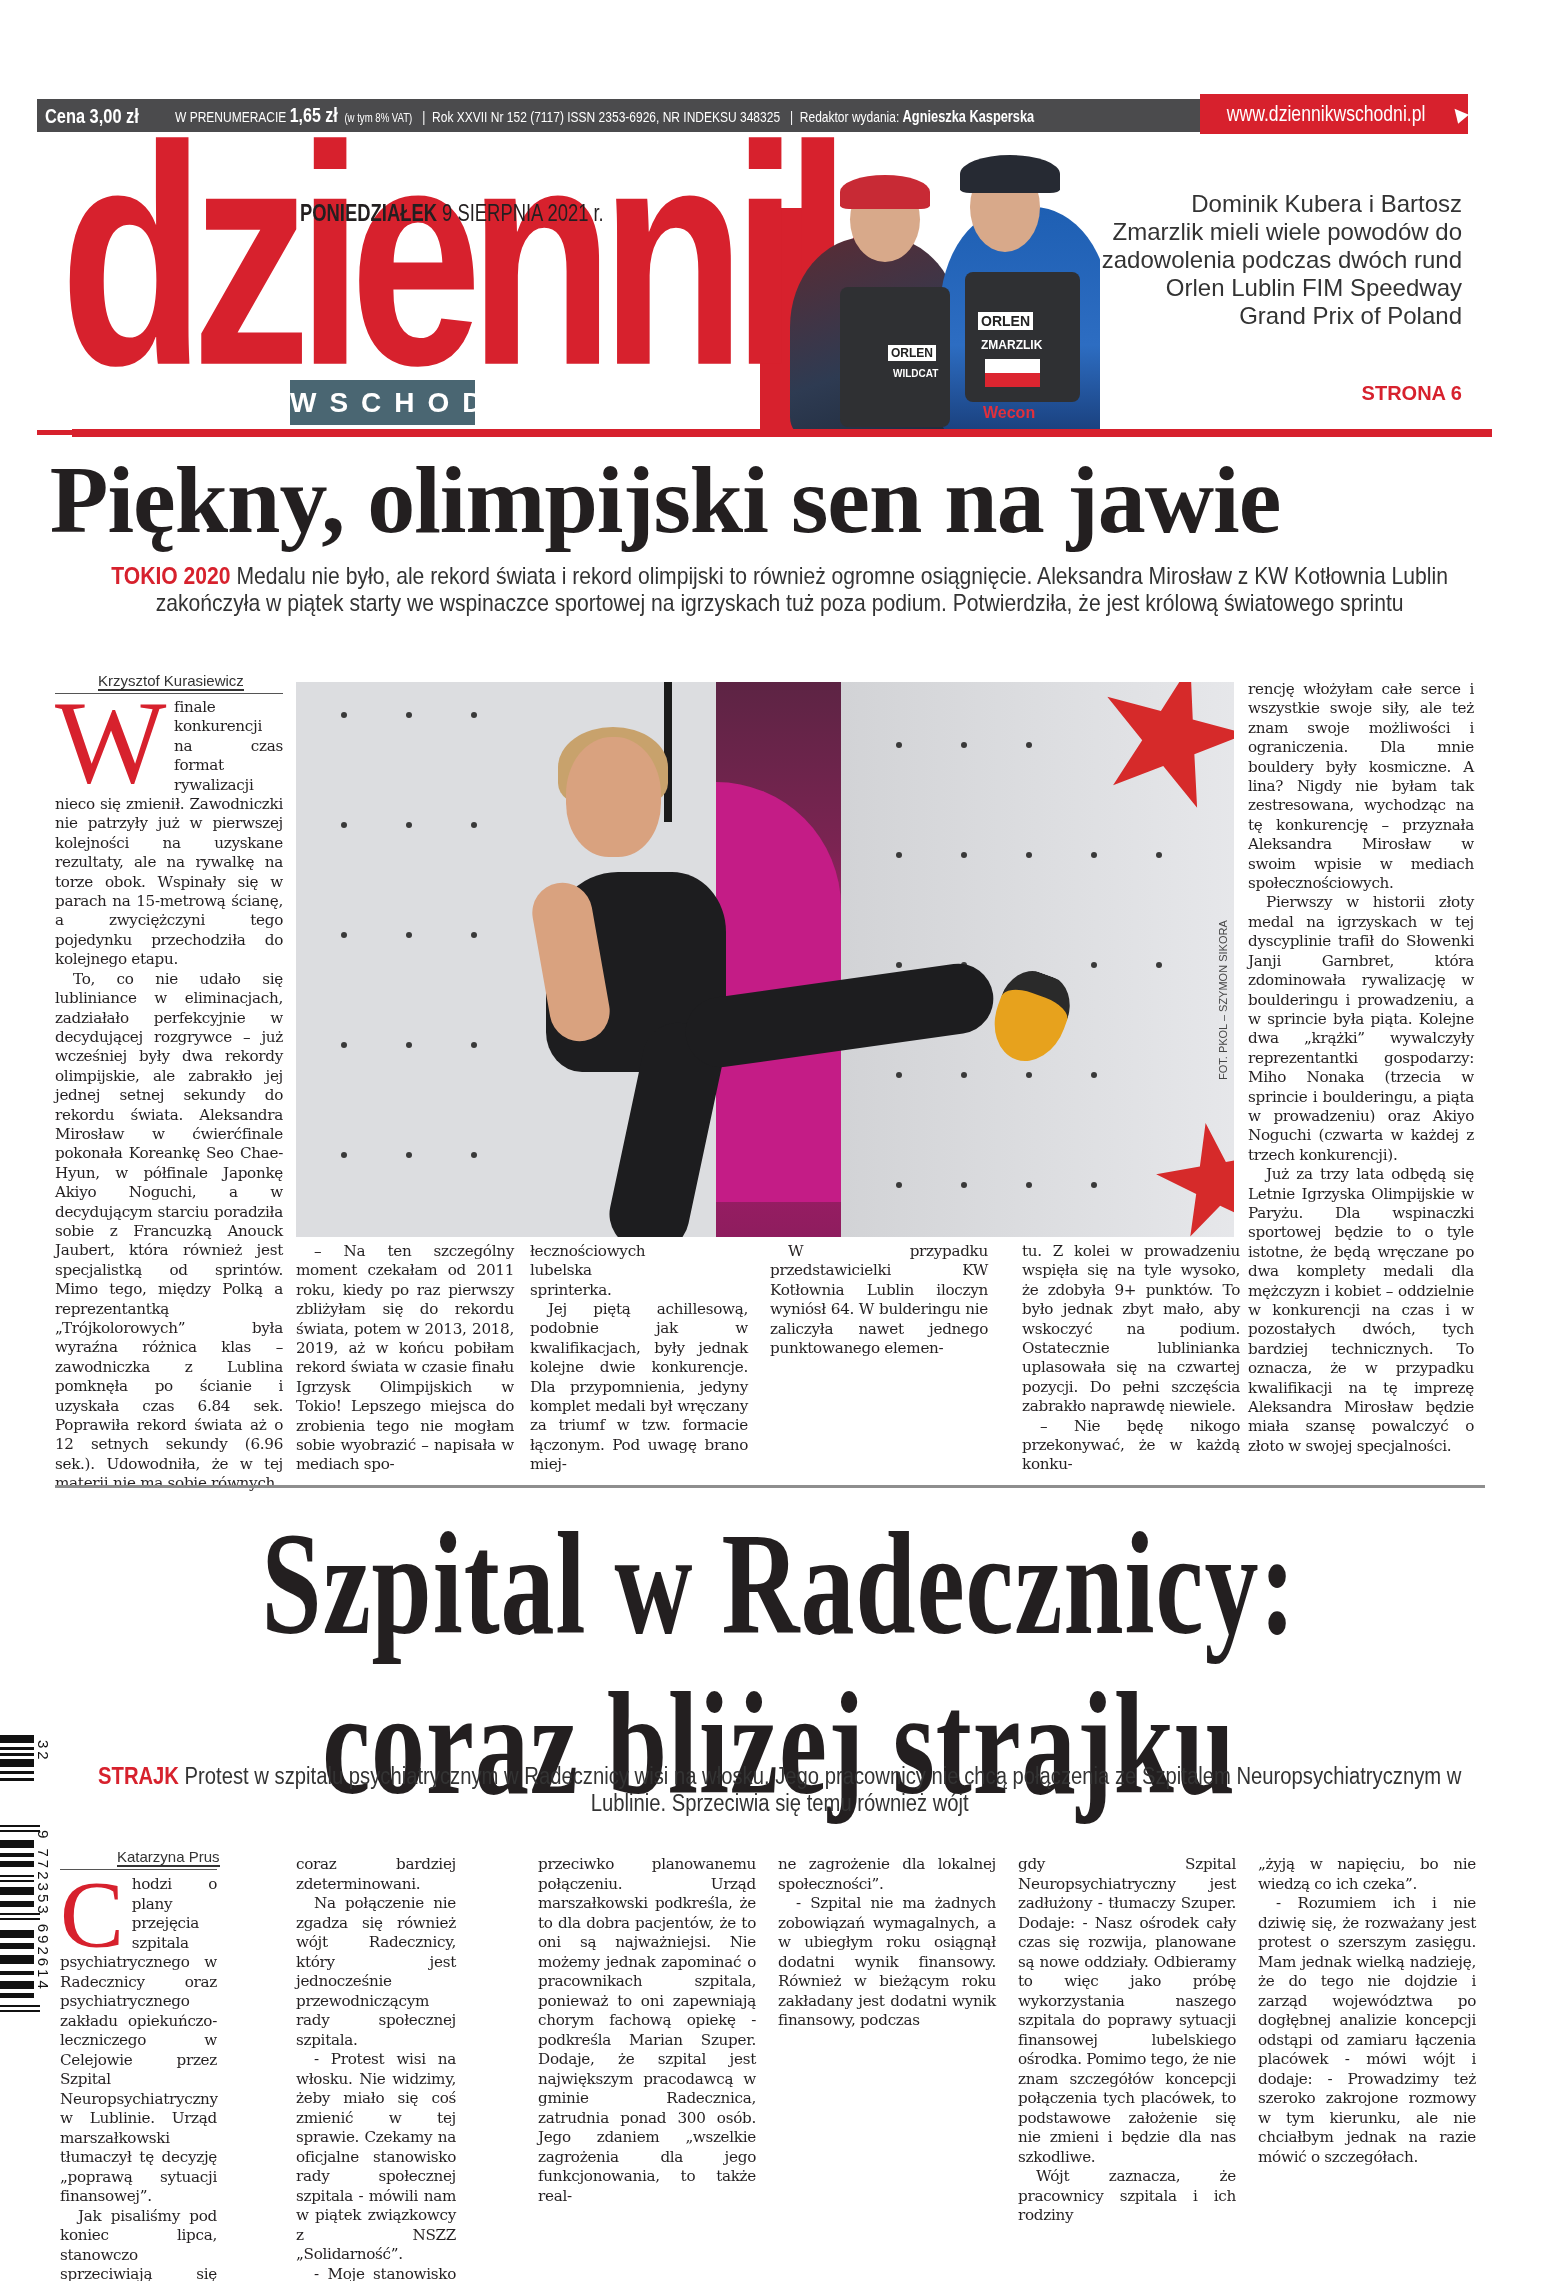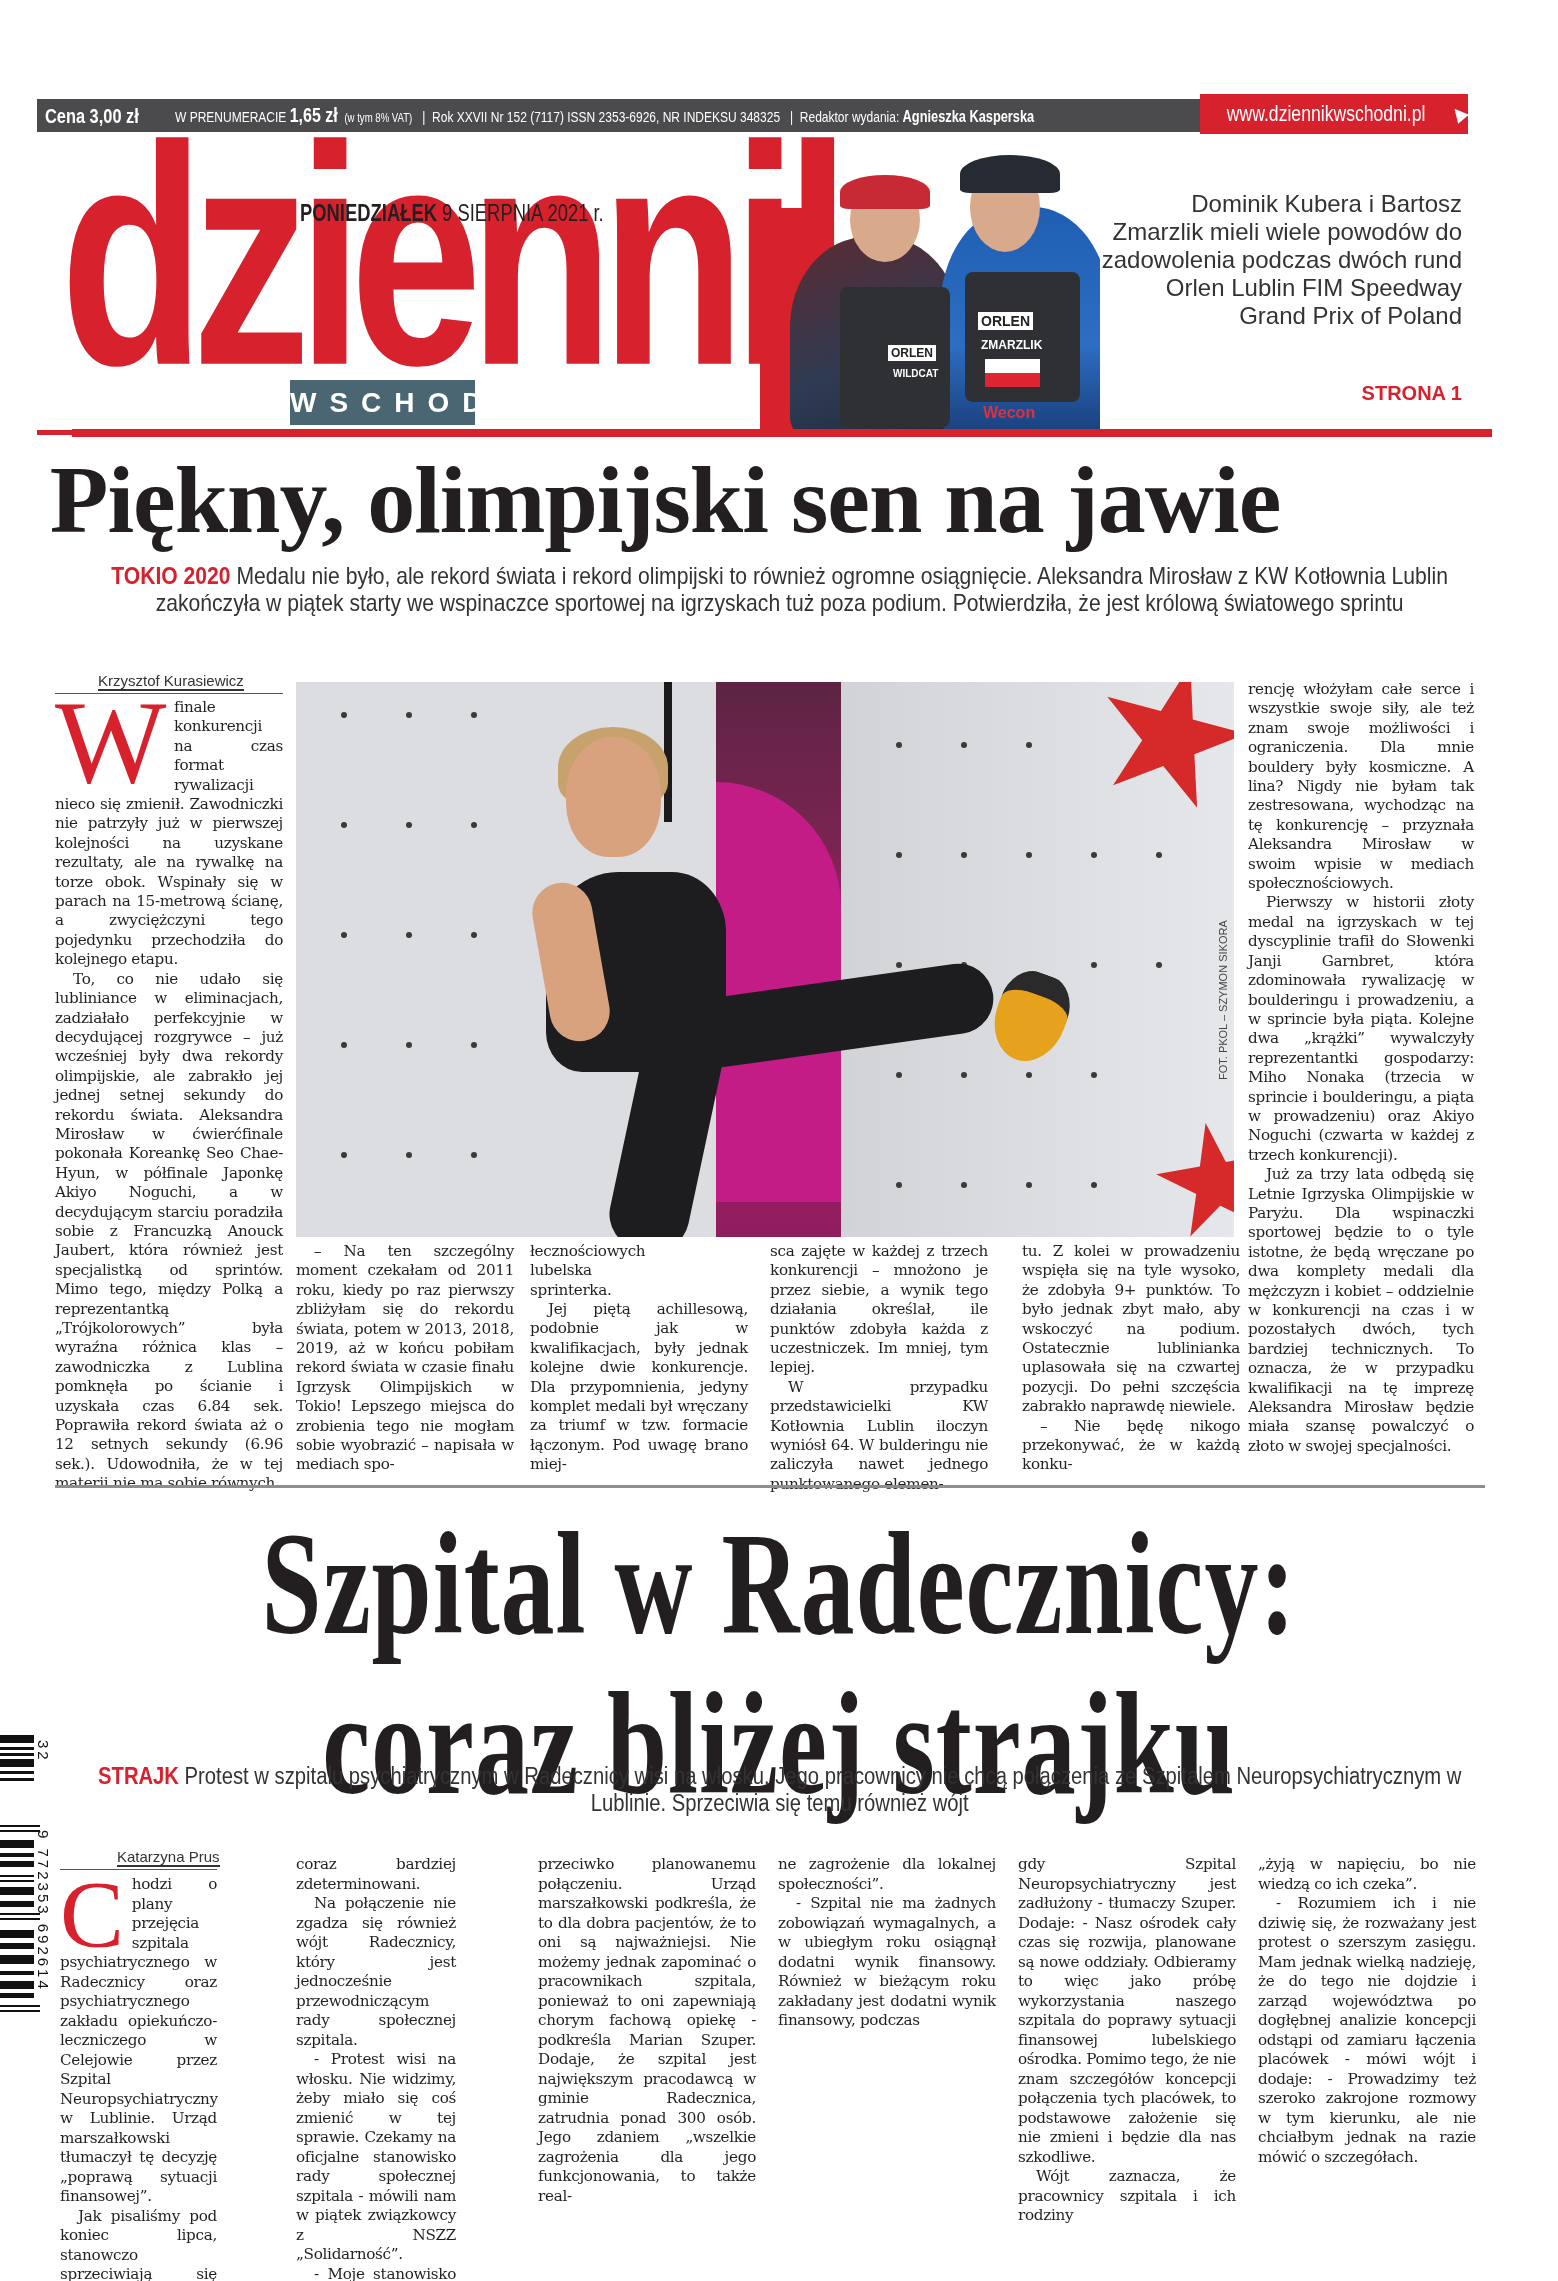--- a/index.html
+++ b/index.html
@@ -139,21 +139,21 @@
   <div class="vest" style="left:185px;top:135px;width:115px;height:130px;"></div>
   <div class="sponsor" style="left:198px;top:175px;">ORLEN</div>
   <div class="sponsor" style="left:198px;top:200px;background:transparent;color:#fff;font-size:12px;">ZMARZLIK</div>
   <div style="position:absolute;left:205px;top:222px;width:55px;height:14px;background:#fff;"></div>
   <div style="position:absolute;left:205px;top:236px;width:55px;height:14px;background:#dc2530;"></div>
   <div class="sponsor" style="left:108px;top:208px;font-size:12px;">ORLEN</div>
   <div class="sponsor" style="left:110px;top:230px;background:transparent;color:#fff;font-size:10px;">WILDCAT</div>
   <div class="sponsor" style="left:200px;top:266px;background:transparent;color:#e0303c;font-size:16px;">Wecon</div>
 </div>
 <div class="teaser-text">Dominik Kubera i Bartosz Zmarzlik mieli wiele powodów do zadowolenia podczas dwóch rund Orlen Lublin FIM Speedway Grand Prix of Poland</div>
-<div class="teaser-page">STRONA 1</div>
+<div class="teaser-page">STRONA 6</div>
 
 <div class="redline1"></div>
 <div class="redline2"></div>
 
 <h1 class="h1">Piękny, olimpijski sen na jawie</h1>
 <div class="lede">
   <div class="inner">
     <span class="kicker">TOKIO 2020</span>
     <span>Medalu nie było, ale rekord świata i rekord olimpijski to również ogromne osiągnięcie. Aleksandra Mirosław z KW Kotłownia Lublin zakończyła w piątek starty we wspinaczce sportowej na igrzyskach tuż poza podium. Potwierdziła, że jest królową światowego sprintu</span>
   </div>
@@ -222,21 +222,20 @@
 <div class="col" style="left:296px;top:1242px;width:218px;">
   <p>– Na ten szczególny moment czekałam od 2011 roku, kiedy po raz pierwszy zbliżyłam się do rekordu świata, potem w 2013, 2018, 2019, aż w końcu pobiłam rekord świata w czasie finału Igrzysk Olimpijskich w Tokio! Lepszego miejsca do zrobienia tego nie mogłam sobie wyobrazić – napisała w mediach spo-</p>
 </div>
 <div class="col" style="left:530px;top:1242px;width:130px;text-align:left;">
   <p class="noindent">łecznościowych lubelska sprinterka.</p>
 </div>
 <div class="col" style="left:530px;top:1300px;width:218px;">
   <p style="shape-outside: none;">Jej piętą achillesową, podobnie jak w kwalifikacjach, były jednak kolejne dwie konkurencje. Dla przypomnienia, jedyny komplet medali był wręczany za triumf w tzw. formacie łączonym. Pod uwagę brano miej-</p>
 </div>
 <div class="col" style="left:770px;top:1242px;width:218px;">
-  <p class="noindent">sca zajęte w każdej z trzech konkurencji – mnożono je przez siebie, a wynik tego działania określał, ile punktów zdobyła każda z uczestniczek. Im mniej, tym lepiej.</p>
   <p>W przypadku przedstawicielki KW Kotłownia Lublin iloczyn wyniósł 64. W bulderingu nie zaliczyła nawet jednego punktowanego elemen-</p>
 </div>
 <div class="col" style="left:1022px;top:1242px;width:218px;">
   <p class="noindent">tu. Z kolei w prowadzeniu wspięła się na tyle wysoko, że zdobyła 9+ punktów. To było jednak zbyt mało, aby wskoczyć na podium. Ostatecznie lublinianka uplasowała się na czwartej pozycji. Do pełni szczęścia zabrakło naprawdę niewiele.</p>
   <p>– Nie będę nikogo przekonywać, że w każdą konku-</p>
 </div>
 <div class="col" style="left:1248px;top:680px;width:226px;">
   <p class="noindent">rencję włożyłam całe serce i wszystkie swoje siły, ale też znam swoje możliwości i ograniczenia. Dla mnie bouldery były kosmiczne. A lina? Nigdy nie byłam tak zestresowana, wychodząc na tę konkurencję – przyznała Aleksandra Mirosław w swoim wpisie w mediach społecznościowych.</p>
   <p>Pierwszy w historii złoty medal na igrzyskach w tej dyscyplinie trafił do Słowenki Janji Garnbret, która zdominowała rywalizację w boulderingu i prowadzeniu, a w sprincie była piąta. Kolejne dwa „krążki” wywalczyły reprezentantki gospodarzy: Miho Nonaka (trzecia w sprincie i boulderingu, a piąta w prowadzeniu) oraz Akiyo Noguchi (czwarta w każdej z trzech konkurencji).</p>
   <p>Już za trzy lata odbędą się Letnie Igrzyska Olimpijskie w Paryżu. Dla wspinaczki sportowej będzie to o tyle istotne, że będą wręczane po dwa komplety medali dla mężczyzn i kobiet – oddzielnie w konkurencji na czas i w pozostałych dwóch, tych bardziej technicznych. To oznacza, że w przypadku kwalifikacji na tę imprezę Aleksandra Mirosław będzie miała szansę powalczyć o złoto w swojej specjalności.</p>

